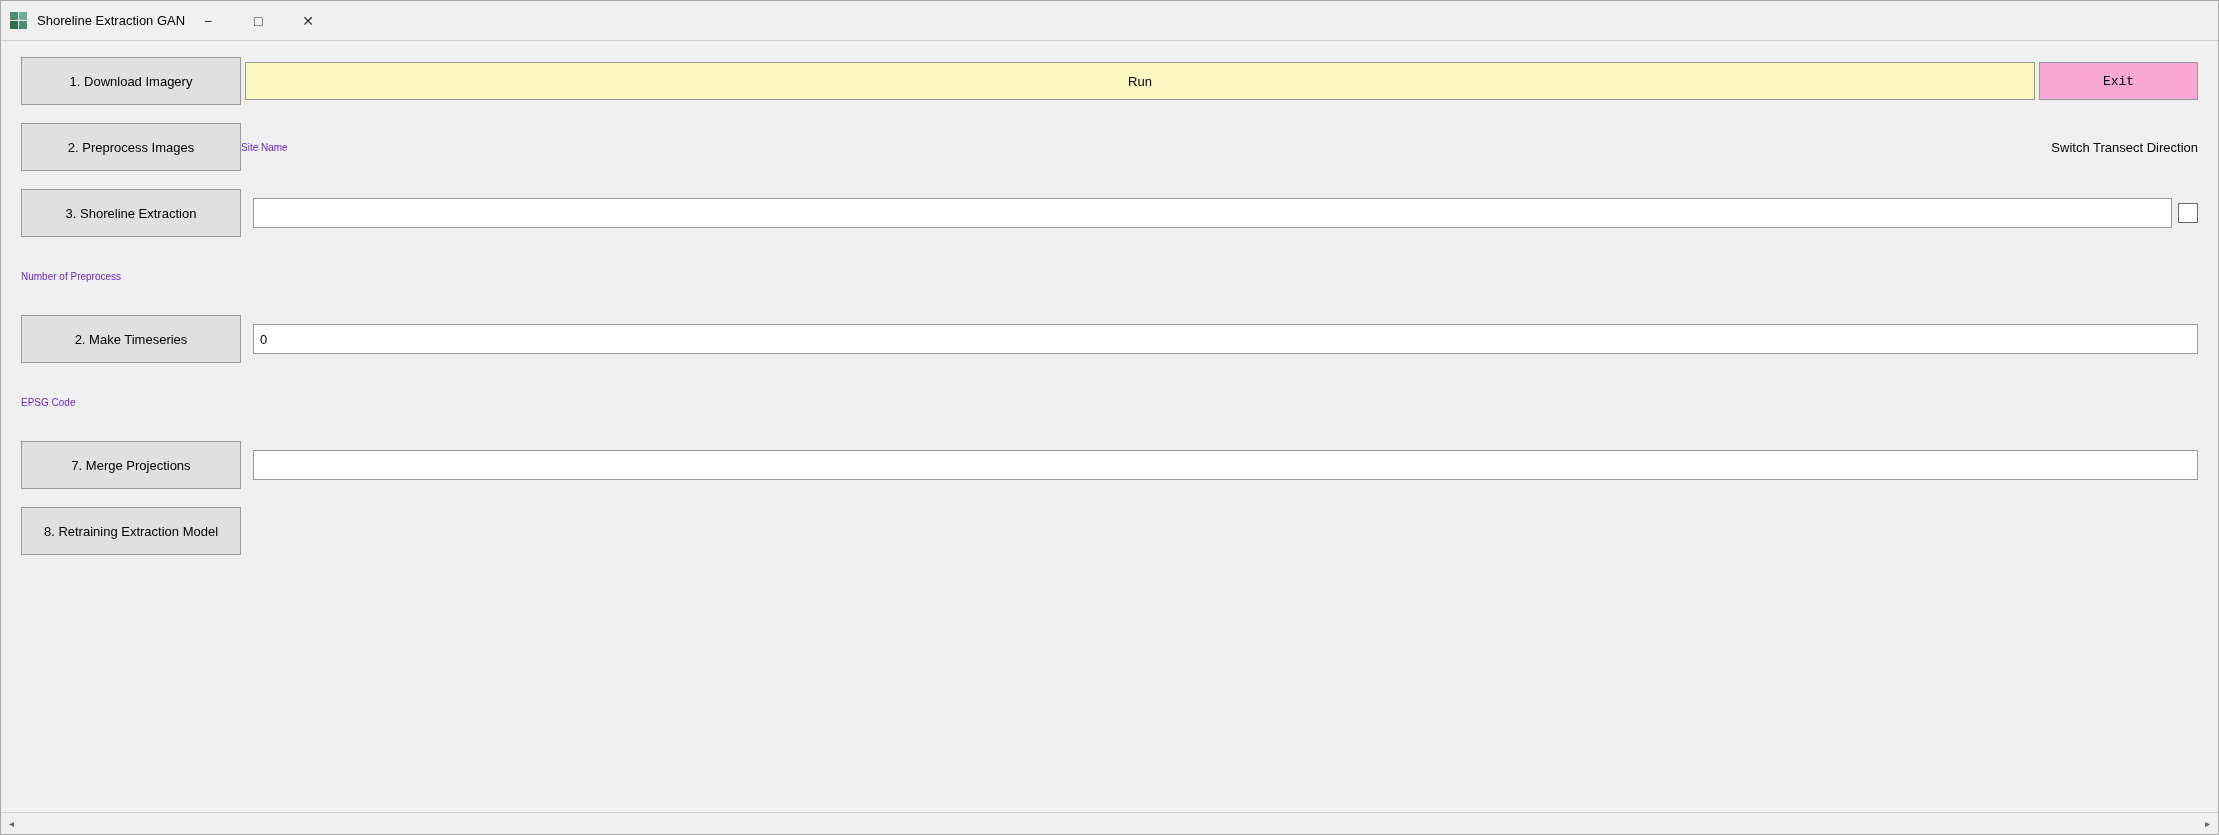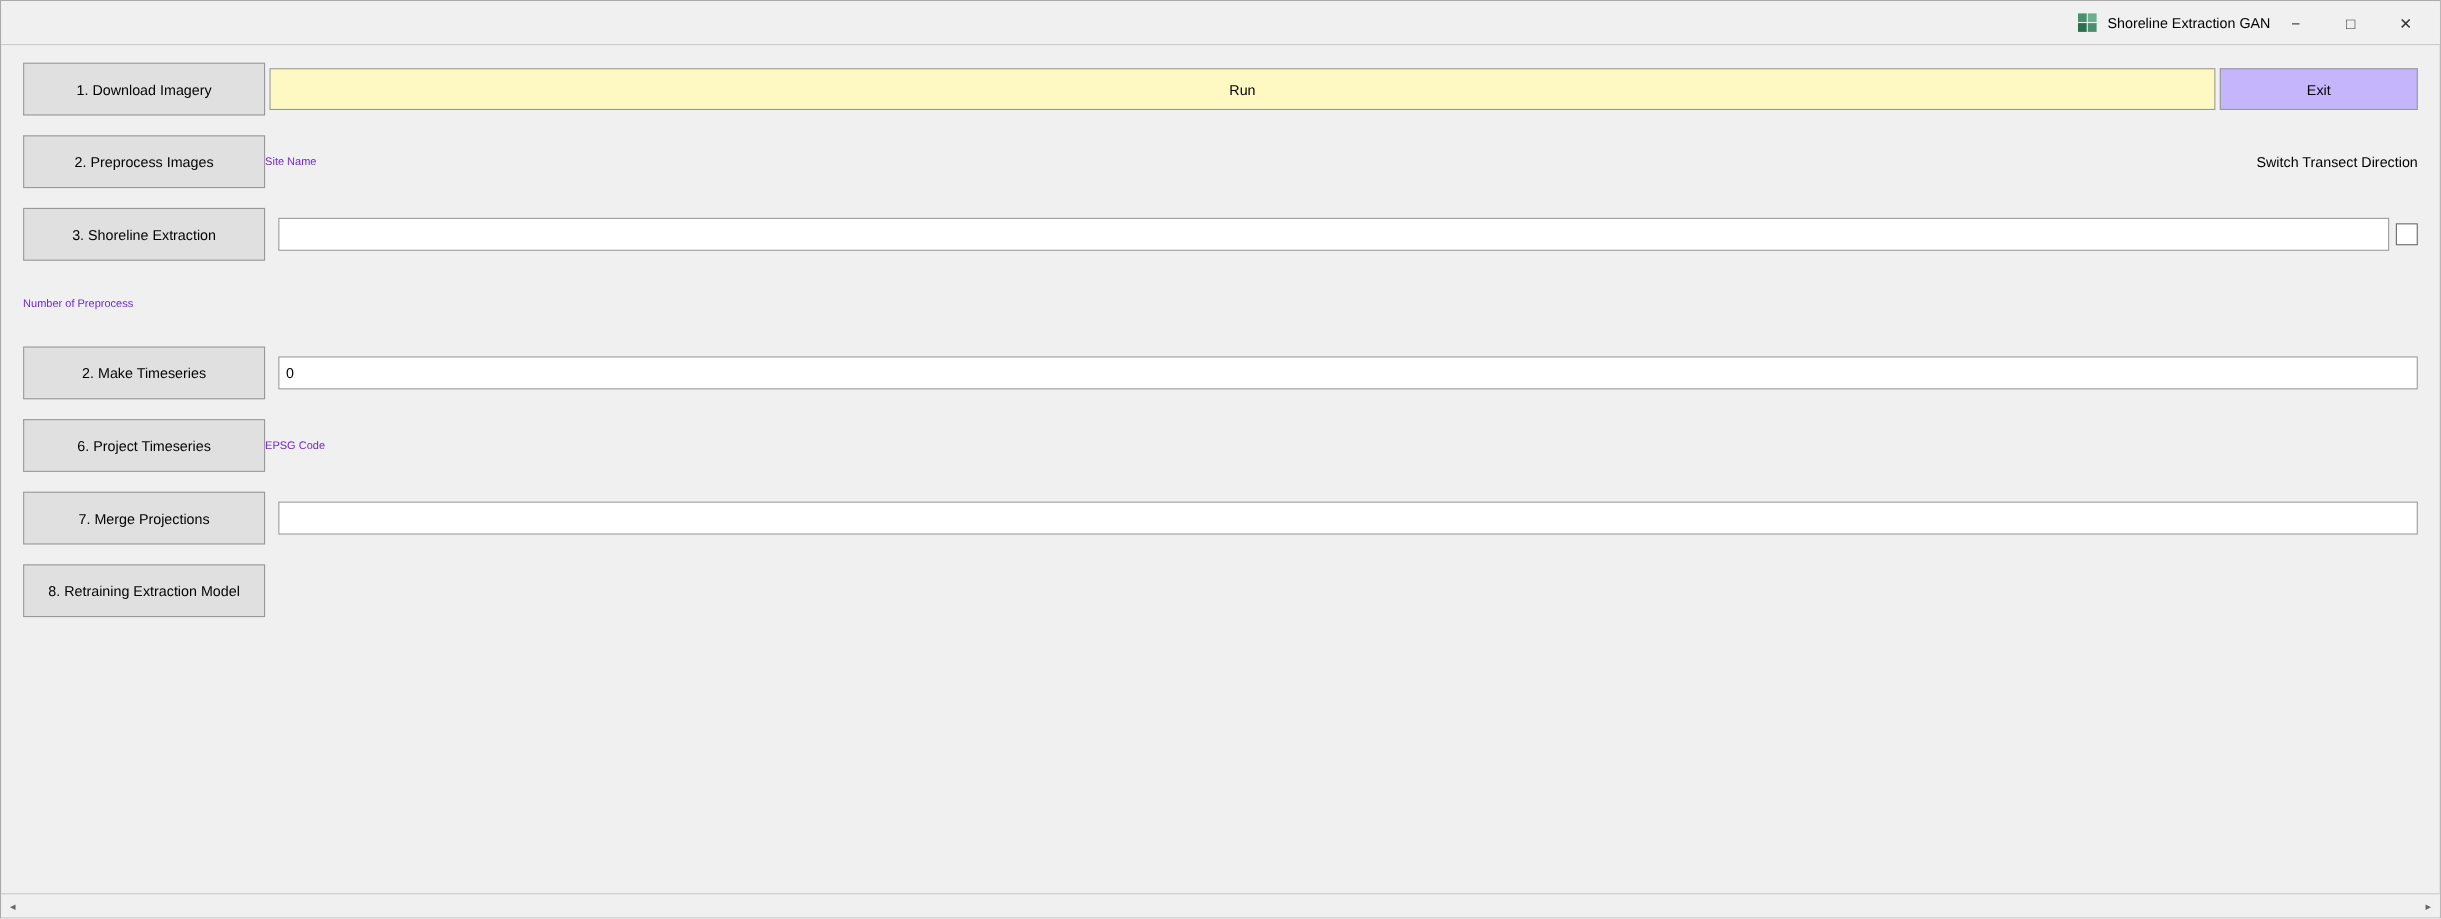--- a/index.html
+++ b/index.html
@@ -24,21 +24,21 @@
       display: flex;
       flex-direction: column;
       border: 1px solid #aaa;
     }
 
     .title-bar {
       background: #f0f0f0;
       height: 40px;
       display: flex;
       align-items: center;
-      justify-content: flex-end;
+      justify-content: flex-start;
       padding: 0 8px;
       border-bottom: 1px solid #ccc;
       flex-shrink: 0;
     }
 
     .title-bar-left {
       display: flex;
       align-items: center;
       gap: 8px;
     }
@@ -108,27 +108,28 @@
       height: 38px;
       background: #fef9c3;
       border: 1px solid #999;
       cursor: pointer;
       font-size: 13px;
       color: #000;
       margin: 0 4px;
     }
 
     .exit-btn {
-      width: 180px;
+      width: 159px;
       height: 38px;
-      background: #c4b5fd;
-      border: 1px solid #999;
-      cursor: pointer;
-      font-size: 13px;
-      color: #000;
+      background: #f9a8d4;
+      border: 1px solid #999;
+      cursor: pointer;
+      font-size: 13px;
+      color: #000;
+      font-family: Liberation Mono, monospace;
     }
 
     .label {
       font-size: 10px;
       color: #6d28d9;
     }
 
     .label-right {
       font-size: 13px;
       color: #000;
@@ -262,21 +263,20 @@
     </div>
 
     <div class="row">
       <button class="step-btn">2. Make Timeseries</button>
       <div class="spinbox-wrapper">
         <input type="number" class="spinbox" value="0" style="">
       </div>
     </div>
 
     <div class="row">
-      <button class="step-btn">6. Project Timeseries</button>
       <span class="label">EPSG Code</span>
     </div>
 
     <div class="row">
       <button class="step-btn">7. Merge Projections</button>
       <input type="text" class="text-input" value="" style="">
     </div>
 
     <div class="row">
       <button class="step-btn">8. Retraining Extraction Model</button>

